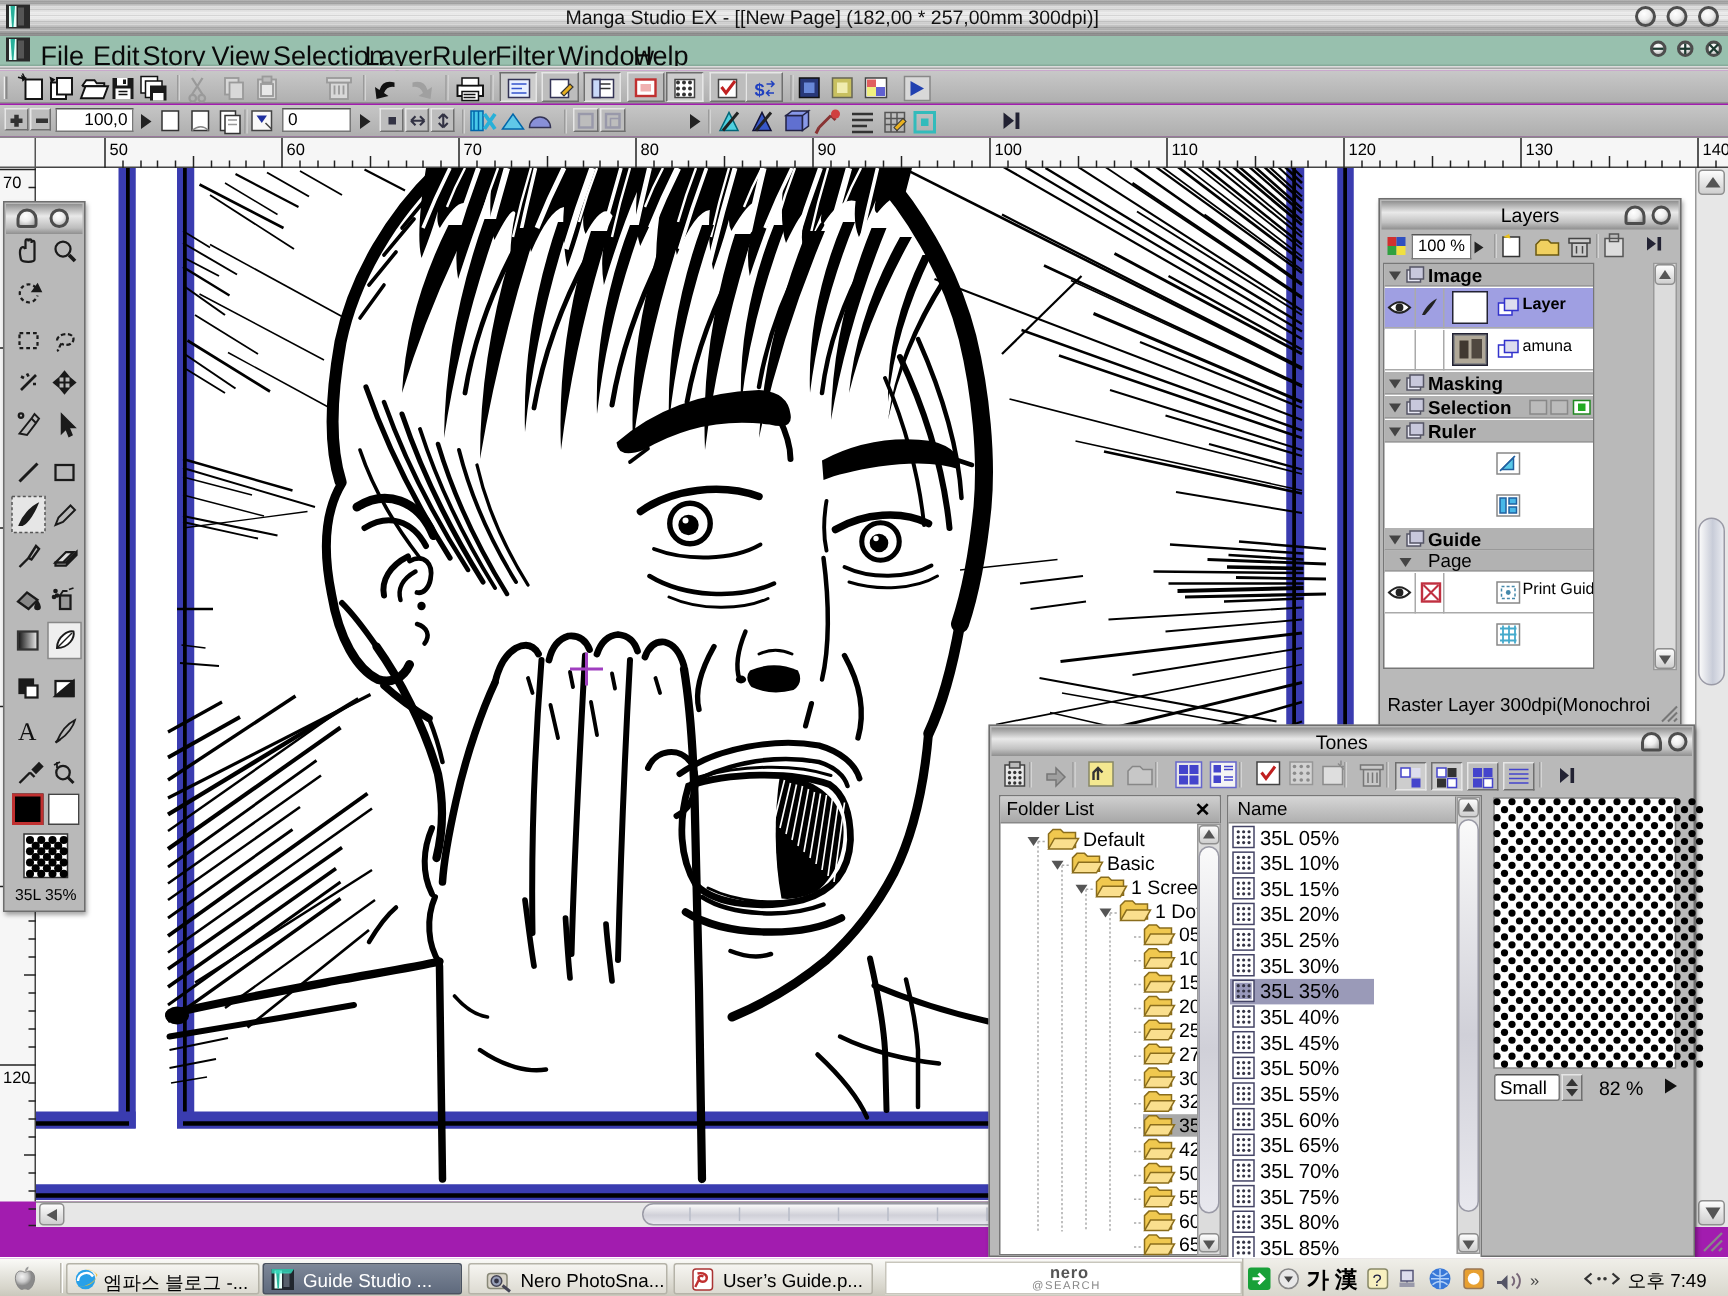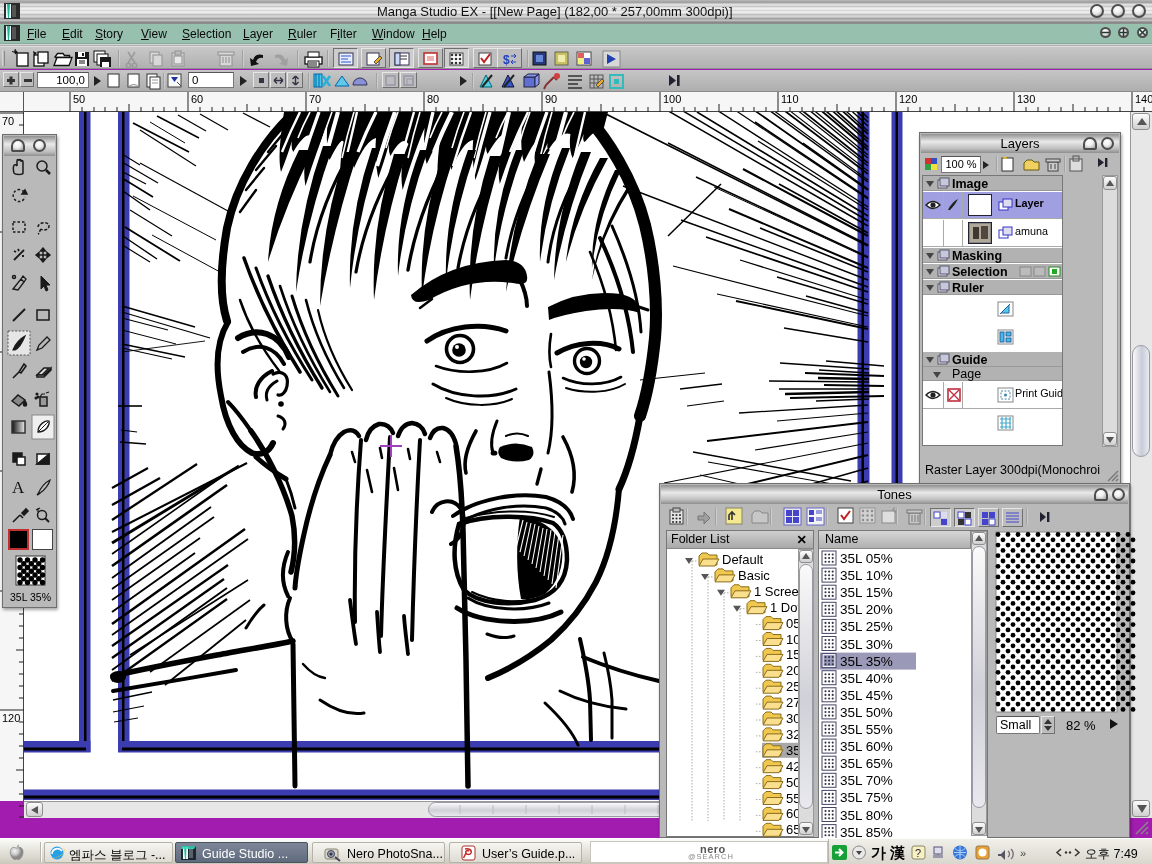--- a/index.html
+++ b/index.html
@@ -6,21 +6,21 @@
 .abs{position:absolute}
 
 #titlebar{left:0;top:0;width:1152px;height:24px;
  background:linear-gradient(180deg,#8f8f8f 0,#d8d8d8 20%,#efefef 45%,#c5c5c5 70%,#8a8a8a 100%);}
 #titlebar:before{content:"";position:absolute;inset:0;
  background:repeating-linear-gradient(180deg,rgba(255,255,255,.28) 0 1px,rgba(0,0,0,0) 1px 2px,rgba(0,0,0,.10) 2px 3px,rgba(0,0,0,0) 3px 4px);}
 #titletext{position:absolute;left:377px;top:4px;font-size:13px;color:#111;letter-spacing:0px;white-space:pre}
 .ball{position:absolute;border-radius:50%;border:2px solid #4d4d4d;background:radial-gradient(circle at 40% 30%,#ffffff 0%,#eeeeee 45%,#c2c2c2 75%,#9a9a9a 100%)}
 
 #menubar{left:0;top:24px;width:1152px;height:20px;background:#98c0ae;border-bottom:1px solid #86ab9a}
-#menubar span{position:absolute;top:3px;font-size:12px;color:#0a0a0a}
+#menubar span{position:absolute;top:3px;font-size:18px;color:#0a0a0a}
 #menubar u{text-decoration:underline}
 #menundl{position:absolute;left:0;top:44px;width:1152px;height:2px;background:linear-gradient(180deg,#e8e8e8,#9a9a9a)}
 
 #tb1{left:0;top:46px;width:1152px;height:23px;background:linear-gradient(180deg,#c8c8c8,#b0b0b0);border-bottom:1px solid #909090;border-top:1px solid #dedede}
 #tb2{left:0;top:70px;width:1152px;height:22px;background:linear-gradient(180deg,#c6c6c6,#aeaeae);border-bottom:1px solid #8a8a8a}
 .vsep{position:absolute;width:2px;background:linear-gradient(90deg,#8c8c8c,#e2e2e2)}
 .tfield{position:absolute;background:#fff;border:1px solid #777;border-top-color:#555;font-size:11.5px;color:#000;padding:1px 3px}
 .tbtn{position:absolute;border:1px solid;border-color:#e6e6e6 #6f6f6f #6f6f6f #e6e6e6;background:#bdbdbd}
 .tbtn.pressed{border-color:#6f6f6f #e6e6e6 #e6e6e6 #6f6f6f;background:#cdcdcd}
 

